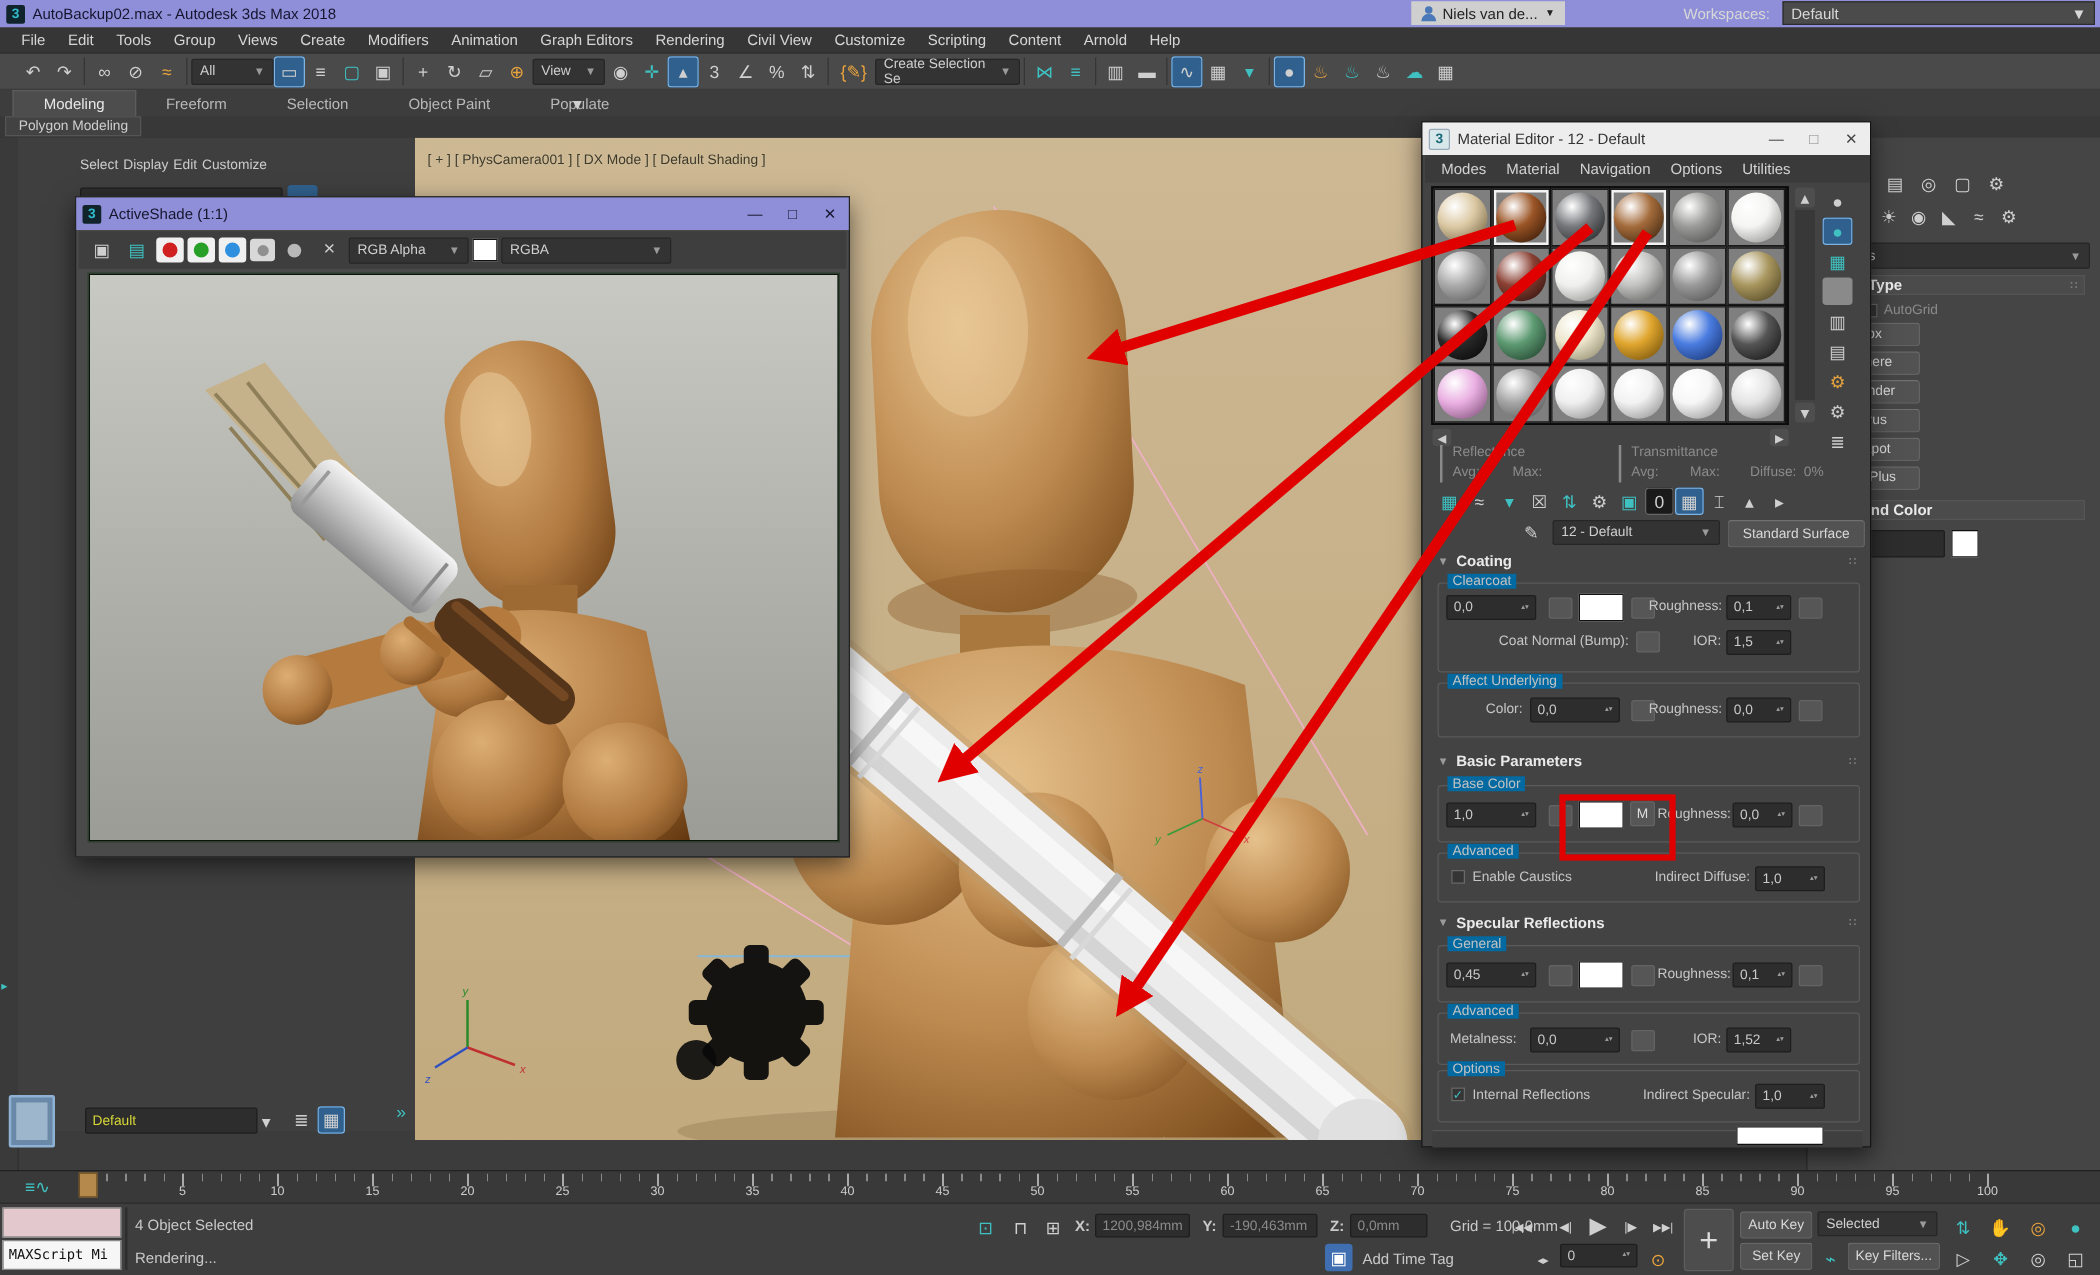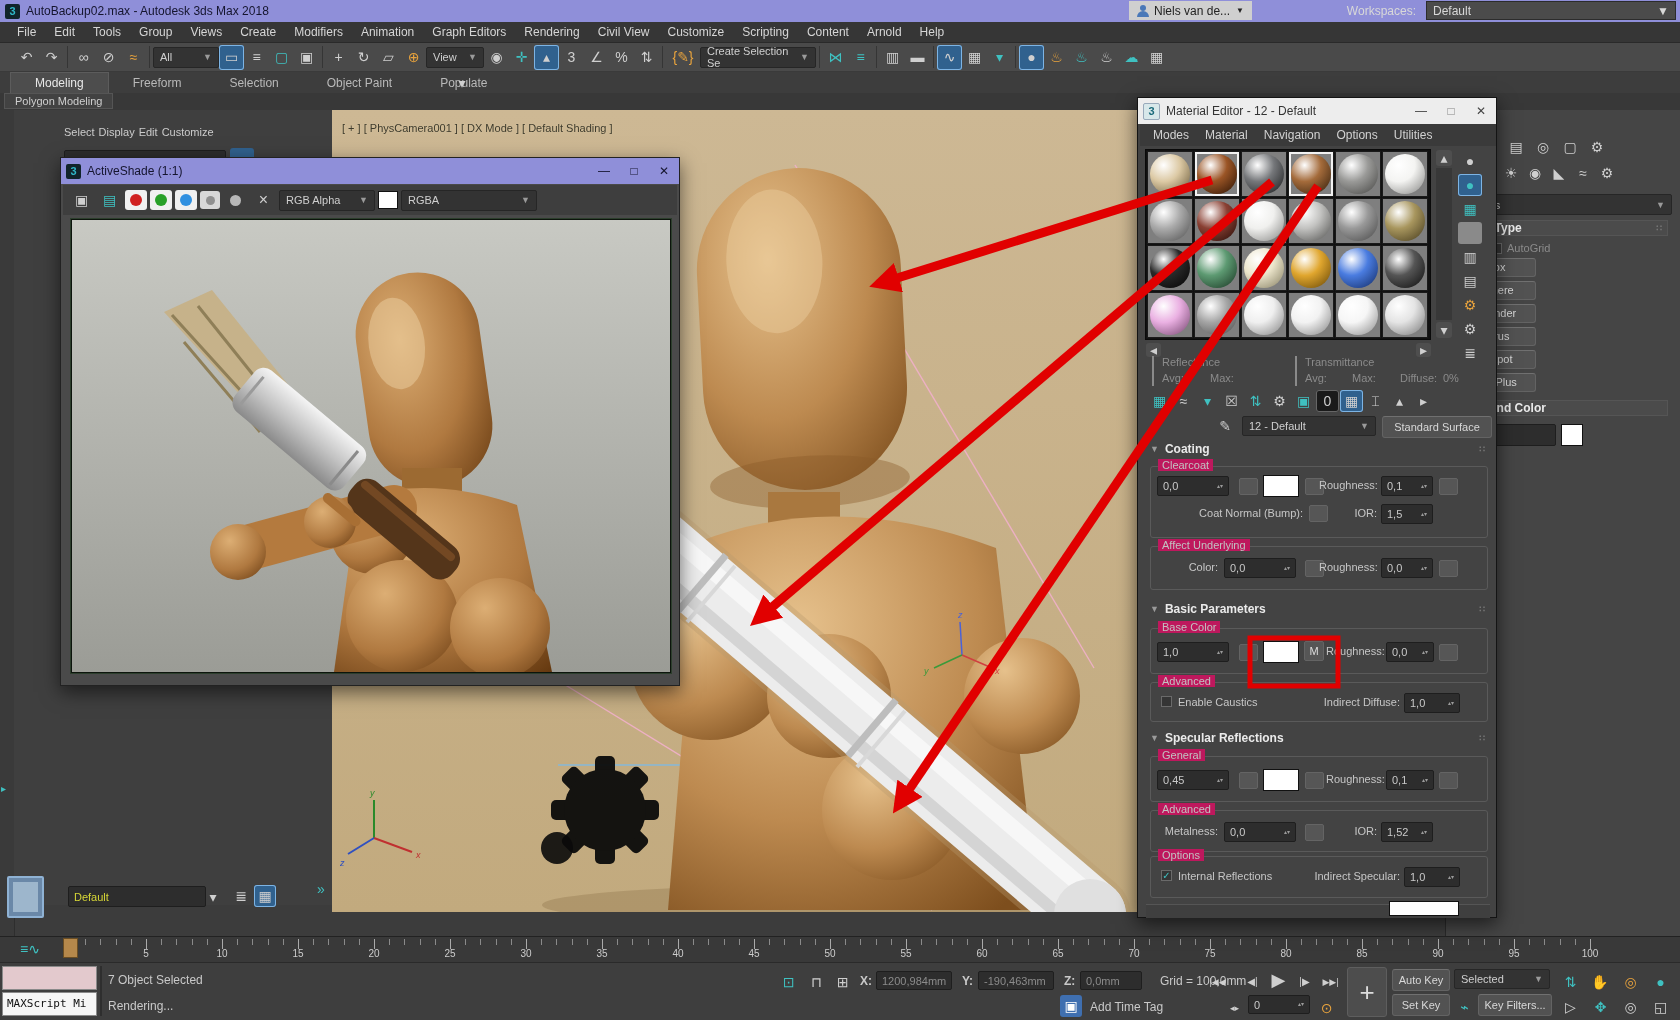--- a/index.html
+++ b/index.html
@@ -31,21 +31,21 @@
   .polyrow{left:0;top:93px;width:1680px;height:17px;background:#383838;border-bottom:1px solid #2c2c2c;}
   .polytab{position:absolute;left:4px;top:0px;padding:1px 10px;background:#424242;border:1px solid #555;color:#cfcfcf;font-size:11px;}
   
   .field{background:#2d2d2d;border:1px solid #1e1e1e;border-radius:2px;color:#c9c9c9;display:flex;align-items:center;padding:0 5px;box-sizing:border-box;}
   .spin{justify-content:space-between;}
   .spinarr{display:flex;flex-direction:column;line-height:5px;font-size:6px;color:#9a9a9a;}
   .mapbtn{background:#565656;border:1px solid #646464;border-radius:2px;box-sizing:border-box;}
   .swatchw{background:#fff;border:1px solid #111;box-sizing:border-box;}
   .cbx{width:11px;height:11px;background:#353535;border:1px solid #6a6a6a;box-sizing:border-box;display:flex;align-items:center;justify-content:center;color:#3fc1c1;font-size:10px;}
   .grpbox{border:1px solid #5a5a5a;border-radius:3px;box-sizing:border-box;}
-  .grplbl{position:absolute;background:#be185d;padding:0 4px;color:#c2c2c2;}
+  .grplbl{position:absolute;background:#0369a1;padding:0 4px;color:#c2c2c2;}
   .rhead{font-weight:bold;color:#eaeaea;font-size:12px;display:flex;align-items:center;}
   .rhead .tri{color:#9a9a9a;font-size:9px;margin:0 6px 0 4px;}
   .grip{color:#7a7a7a;font-size:9px;letter-spacing:1px;}
   .btncmd{background:#525252;border:1px solid #636363;border-top-color:#707070;border-radius:3px;color:#d8d8d8;text-align:center;font-size:11px;height:17px;line-height:17px;margin-bottom:4px;}
   .lbl{color:#c6c6c6;}
   
   .i-undo::before{content:"↶"} .i-redo::before{content:"↷"} .i-link::before{content:"∞"}
   .i-unlink::before{content:"⊘"} .i-bind::before{content:"≈"} .i-selbyname::before{content:"≡"}
   .i-region::before{content:"▢"} .i-wincross::before{content:"▣"} .i-move::before{content:"+"}
   .i-rotate::before{content:"↻"} .i-scale::before{content:"▱"} .i-place::before{content:"⊕"}
@@ -379,21 +379,21 @@
     </div>
   <div style="position:absolute;left:63px;top:1px;width:15px;height:20px;background:#b5884b;border:1px solid #6b4e23;box-sizing:border-box;" data-name="timeline-playhead"></div>
 </div>
 
 <div class="abs" style="left:0;top:962px;width:1680px;height:58px;background:#3e3e3e;border-top:1px solid #2a2a2a;z-index:3;" data-name="status-bar">
   <div style="position:absolute;left:2px;top:3px;width:95px;height:24px;background:#e3c9cd;border:1px solid #8a8a8a;box-sizing:border-box;" data-name="maxscript-mini-output"></div>
   <div style="position:absolute;left:2px;top:29px;width:95px;height:24px;background:#f6f6f6;border:1px solid #8a8a8a;box-sizing:border-box;color:#111;font-family:'DejaVu Sans Mono',monospace;font-size:11px;line-height:22px;padding-left:4px;overflow:hidden;white-space:nowrap;" data-name="maxscript-mini-listener">
     <span data-name="maxscript-text">MAXScript Mi</span>
   </div>
   <div style="position:absolute;left:100px;top:3px;width:2px;height:50px;background:#2e2e2e;"></div>
-  <div class="statuslbl" style="position:absolute;left:108px;top:10px;" data-name="selection-status">7 Object Selected</div>
+  <div class="statuslbl" style="position:absolute;left:108px;top:10px;" data-name="selection-status">4 Object Selected</div>
   <div class="statuslbl" style="position:absolute;left:108px;top:36px;" data-name="prompt-line">Rendering...</div>
 
   <div class="ic i-brack teal" style="position:absolute;left:776px;top:6px;" data-name="isolate-selection-icon"></div>
   <div class="ic i-lock" style="position:absolute;left:804px;top:6px;" data-name="selection-lock-icon"></div>
   <div class="ic i-absrel" style="position:absolute;left:830px;top:6px;" data-name="absolute-offset-mode-icon"></div>
   <span class="statuslbl" style="position:absolute;left:860px;top:11px;font-weight:bold;" data-name="x-label">X:</span>
   <div class="field graytxt" style="position:absolute;left:876px;top:8px;width:76px;height:19px;overflow:hidden;" data-name="x-coordinate-field">
       <span data-name="x-value">1200,984mm</span>
     </div>
   <span class="statuslbl" style="position:absolute;left:962px;top:11px;font-weight:bold;" data-name="y-label">Y:</span>
@@ -765,21 +765,21 @@
   <div class="swatchw" style="position:absolute;left:125px;top:671px;width:36px;height:22px;" data-name="specular-color-swatch"></div>
   <div class="mapbtn" style="position:absolute;left:167px;top:674px;width:19px;height:17px;" data-name="specular-color-map-button"></div>
   <span class="lbl" style="position:absolute;left:188px;top:675px;width:56px;text-align:right;" data-name="specular-roughness-label">Roughness:</span>
   <div class="field spin" style="position:absolute;left:248px;top:672px;width:48px;height:20px;" data-name="specular-roughness-spinner">
     <span data-name="specular-roughness-value">0,1</span>
       <span class="spinarr">▴▾</span>
   </div>
   <div class="mapbtn" style="position:absolute;left:301px;top:674px;width:19px;height:17px;" data-name="specular-roughness-map-button"></div>
   <div class="grpbox" style="position:absolute;left:12px;top:712px;width:338px;height:42px;" data-name="specular-advanced-group"></div>
   <span class="grplbl" style="left:20px;top:705px;" data-name="specular-advanced-label">Advanced</span>
-  <span class="lbl" style="position:absolute;left:22px;top:727px;width:58px;text-align:right;" data-name="metalness-label">Metalness:</span>
+  <span class="lbl" style="position:absolute;left:22px;top:727px;width:58px;" data-name="metalness-label">Metalness:</span>
   <div class="field spin" style="position:absolute;left:86px;top:724px;width:72px;height:20px;" data-name="metalness-spinner">
     <span data-name="metalness-value">0,0</span>
       <span class="spinarr">▴▾</span>
   </div>
   <div class="mapbtn" style="position:absolute;left:167px;top:726px;width:19px;height:17px;" data-name="metalness-map-button"></div>
   <span class="lbl" style="position:absolute;left:209px;top:727px;width:30px;text-align:right;" data-name="specular-ior-label">IOR:</span>
   <div class="field spin" style="position:absolute;left:243px;top:724px;width:52px;height:20px;" data-name="specular-ior-spinner">
     <span data-name="specular-ior-value">1,52</span>
       <span class="spinarr">▴▾</span>
   </div>

